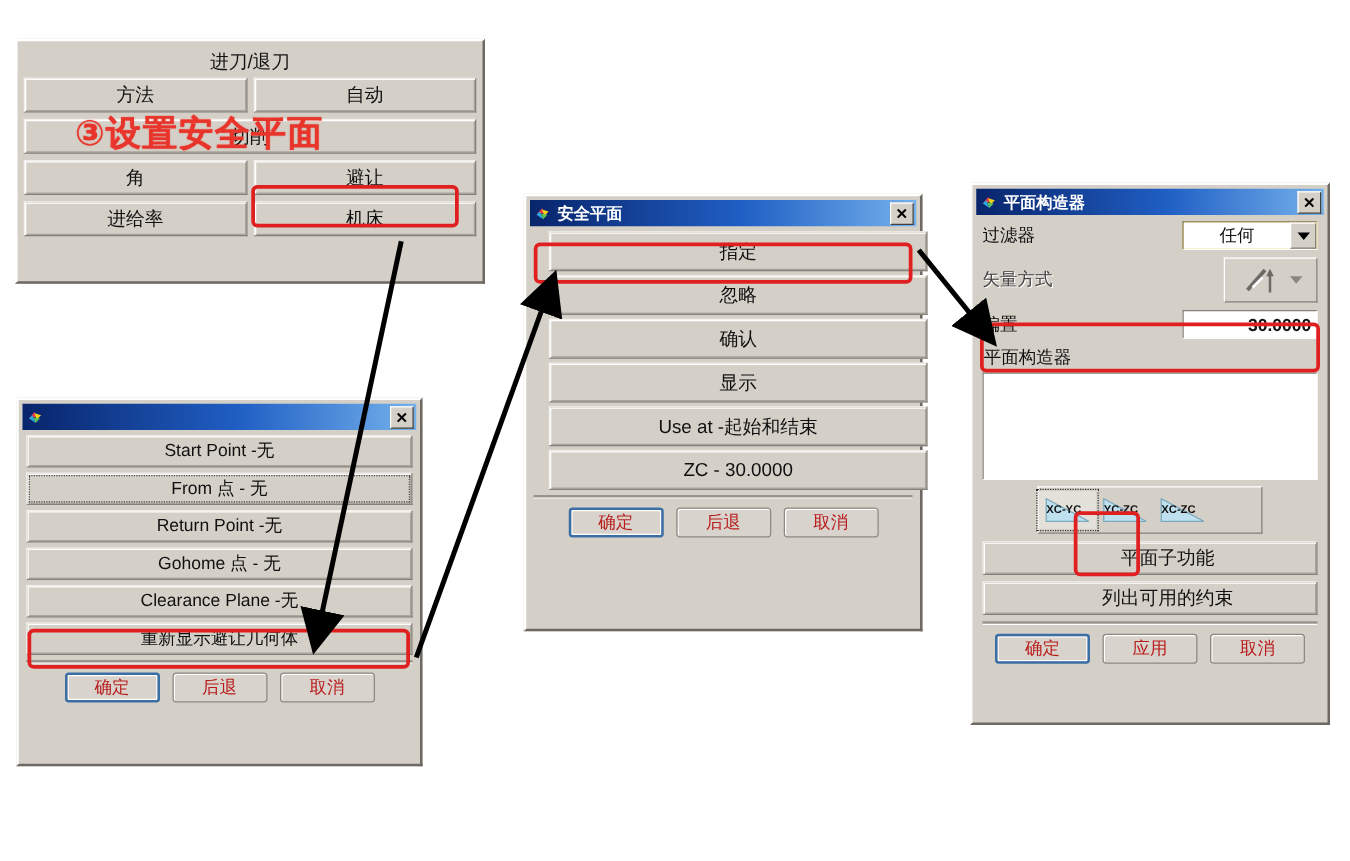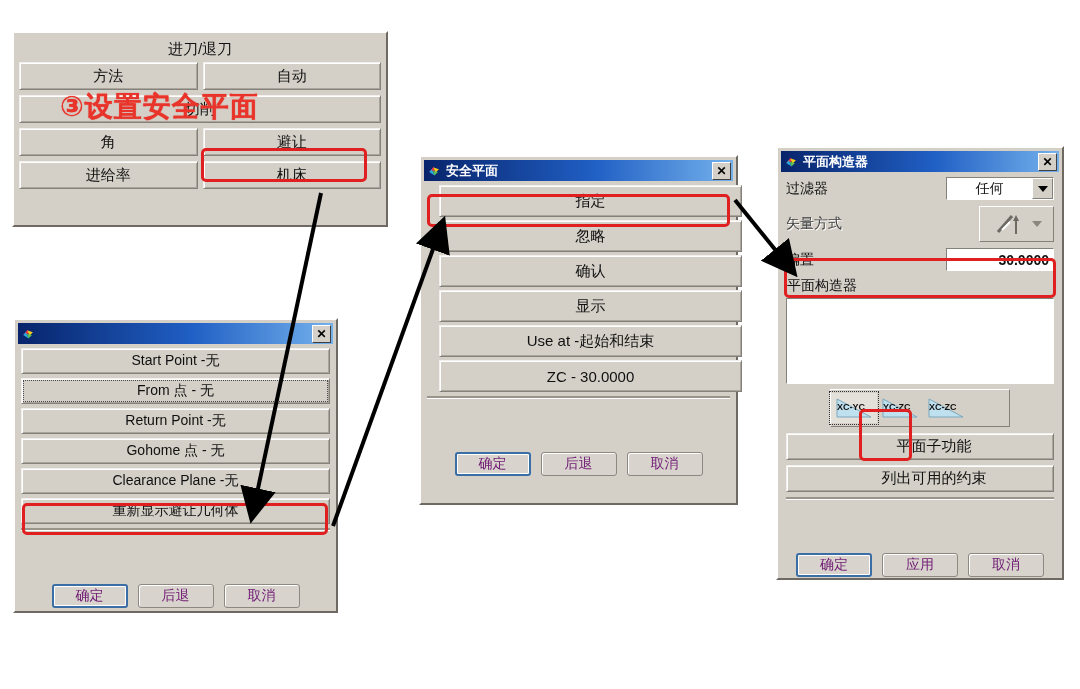--- a/index.html
+++ b/index.html
@@ -61,23 +61,23 @@
     font-family:"Liberation Sans","DejaVu Sans",sans-serif;
   }
   .btn.dotted{ outline:1px dotted #4a4a4a; outline-offset:-3px; }
 
   
   .bbtn{
     background:#d8d4cd;
     border:1px solid #8d8880;
     border-radius:3px;
     box-shadow:inset 1px 1px 0 #ffffff;
-    font-size:14px;color:#701a75;
-    display:flex;align-items:center;justify-content:center;
-    height:24px;box-sizing:border-box;white-space:nowrap;margin-top:46px;
+    font-size:14px;color:#b91c1c;
+    display:flex;align-items:center;justify-content:center;
+    height:24px;box-sizing:border-box;white-space:nowrap;
   }
   .bbtn.focus{
     border:2px solid #3a6ea5;
     box-shadow:inset 0 0 0 1px #ffffff;
   }
 
   
   .sep{height:2px;background:#9a948b;border-bottom:1px solid #ffffff;margin:4px 0;}
 
   

